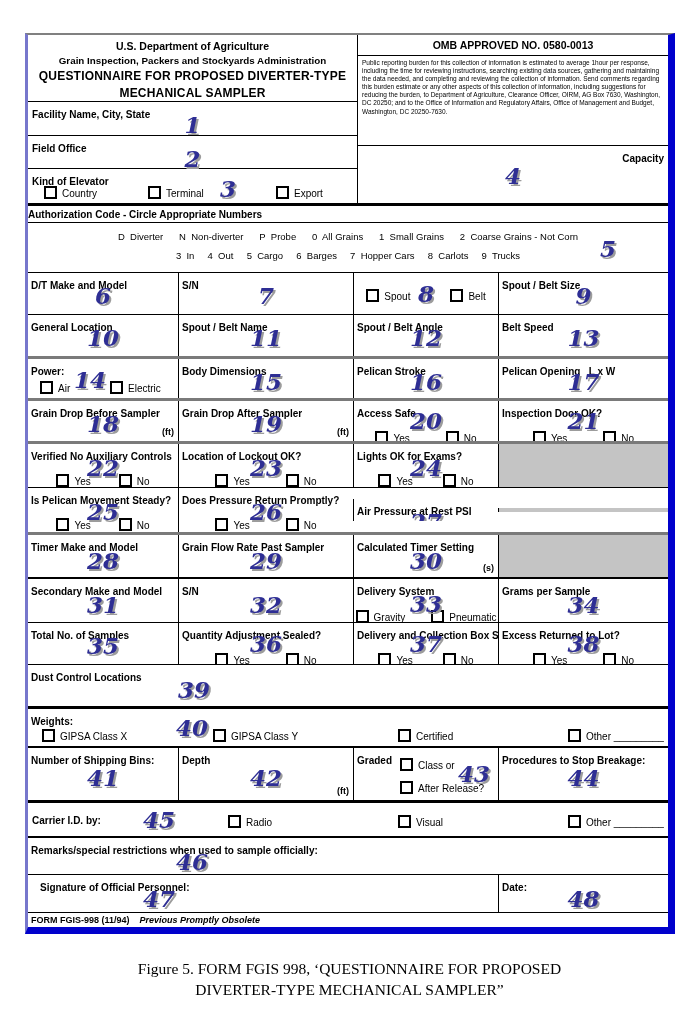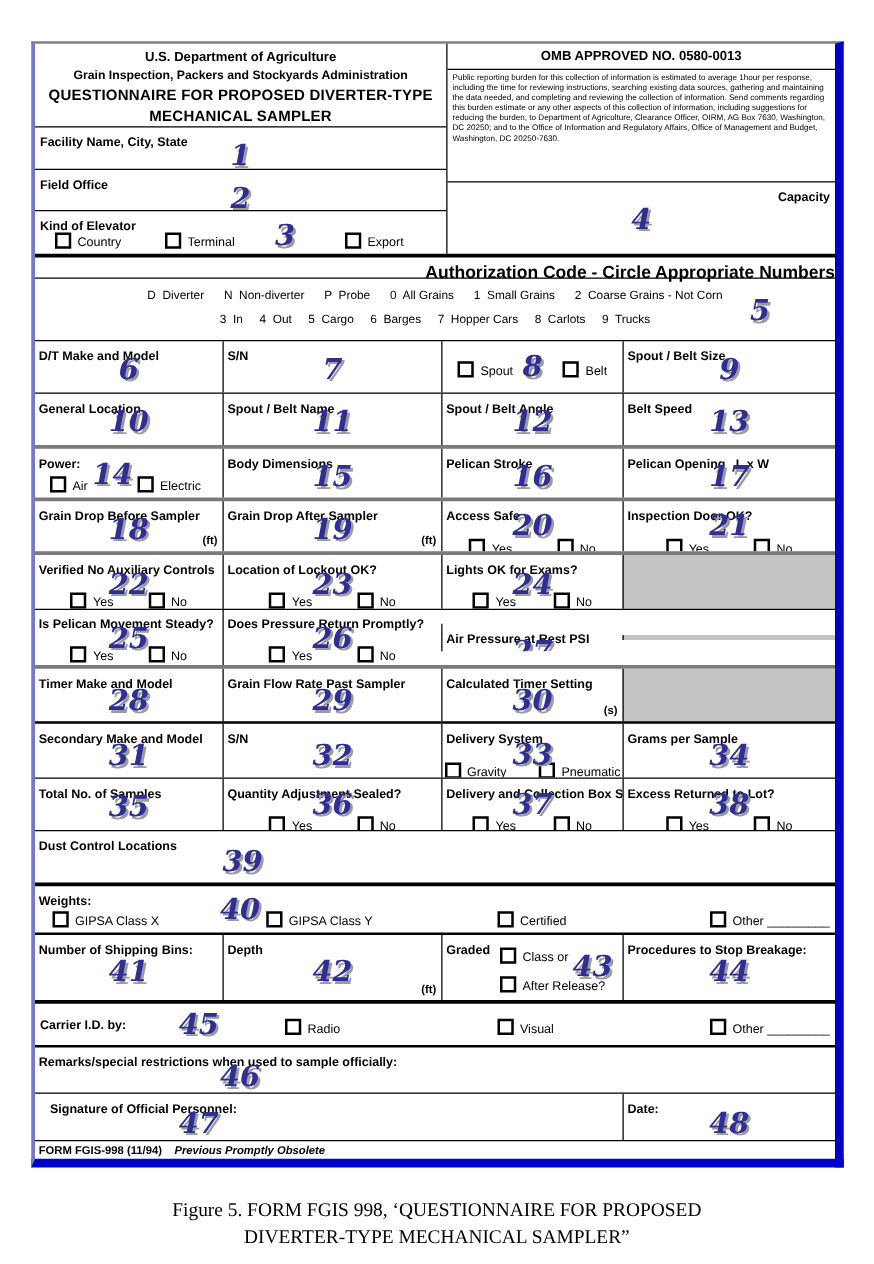--- a/index.html
+++ b/index.html
@@ -19,21 +19,21 @@
   .hrow.last{border-bottom:none;}
   .omb{height:21px;box-sizing:border-box;border-bottom:1px solid #000;text-align:center;font-weight:bold;font-size:10.5px;padding-top:4px;}
   .burden{height:90px;box-sizing:border-box;border-bottom:1px solid #000;font-size:6.5px;line-height:8.1px;padding:3px 4px;text-align:left;}
   .cap{position:relative;height:57px;box-sizing:border-box;padding:2px 4px;text-align:right;}
   .lab{font-weight:bold;font-size:10px;white-space:pre;}
   
   .num{position:absolute;left:50%;transform:translateX(-50%);top:11px;
        font-family:"DejaVu Serif",serif;font-style:italic;font-weight:bold;font-size:23px;line-height:1;
        color:#2e2e94;text-shadow:2px 2px 0 #9c9c9c;z-index:2;}
   
-  .auth-title{border-top:3px solid #000;height:19px;box-sizing:border-box;text-align:right;font-weight:bold;font-size:14px;padding-top:3px;}
+  .auth-title{border-top:3px solid #000;height:19px;box-sizing:border-box;text-align:left;font-weight:bold;font-size:10px;padding-top:3px;}
   .codes{position:relative;border-top:1px solid #000;height:50px;box-sizing:border-box;text-align:center;font-size:9.5px;}
   .codes div{white-space:pre;margin-top:8px;}
   
   .row{display:flex;border-top:1px solid #000;box-sizing:border-box;position:relative;}
   .sg{border-top:3px solid #7a7a7a;}
   .sb2{border-top:2px solid #000;}
   .sb3{border-top:3px solid #000;}
   .c{position:relative;box-sizing:border-box;border-left:1px solid #000;padding:2px 3px;overflow:hidden;}
   .c:first-child{border-left:none;}
   .c1{width:150px;}.c2{width:175px;}.c3{width:145px;}.c4{width:170px;}
@@ -67,21 +67,21 @@
         <span class="lab">Facility Name, City, State</span>
         <span class="num">1</span>
       </div>
       <div class="hrow" style="height:33px;">
         <span class="lab">Field Office</span>
         <span class="num">2</span>
       </div>
       <div class="hrow last" style="height:34px;">
         <span class="lab">Kind of Elevator</span>
         <span class="abs" style="left:16px;top:17px;"><span class="cb"></span><span class="opt">Country</span></span>
-        <span class="abs" style="left:104px;top:17px;"><span class="cb"></span><span class="opt">Terminal</span></span>
+        <span class="abs" style="left:120px;top:17px;"><span class="cb"></span><span class="opt">Terminal</span></span>
         <span class="abs" style="left:248px;top:17px;"><span class="cb"></span><span class="opt">Export</span></span>
         <span class="num" style="left:200px;top:8px;">3</span>
       </div>
     </div>
     <div class="hdr-r">
       <div class="omb">OMB APPROVED NO. 0580-0013</div>
       <div class="burden">Public reporting burden for this collection of information is estimated to average 1hour per response, including the time for reviewing instructions, searching existing data sources, gathering and maintaining the data needed, and completing and reviewing the collection of information.  Send comments regarding this burden estimate or any other aspects of this collection of information, including suggestions for reducing the burden, to Department of Agriculture, Clearance Officer, OIRM, AG Box 7630, Washington, DC  20250; and to the Office of Information and Regulatory Affairs, Office of Management and Budget, Washington, DC 20250-7630.</div>
       <div class="cap">
         <span class="lab">Capacity</span>
         <span class="num" style="top:18px;">4</span>

